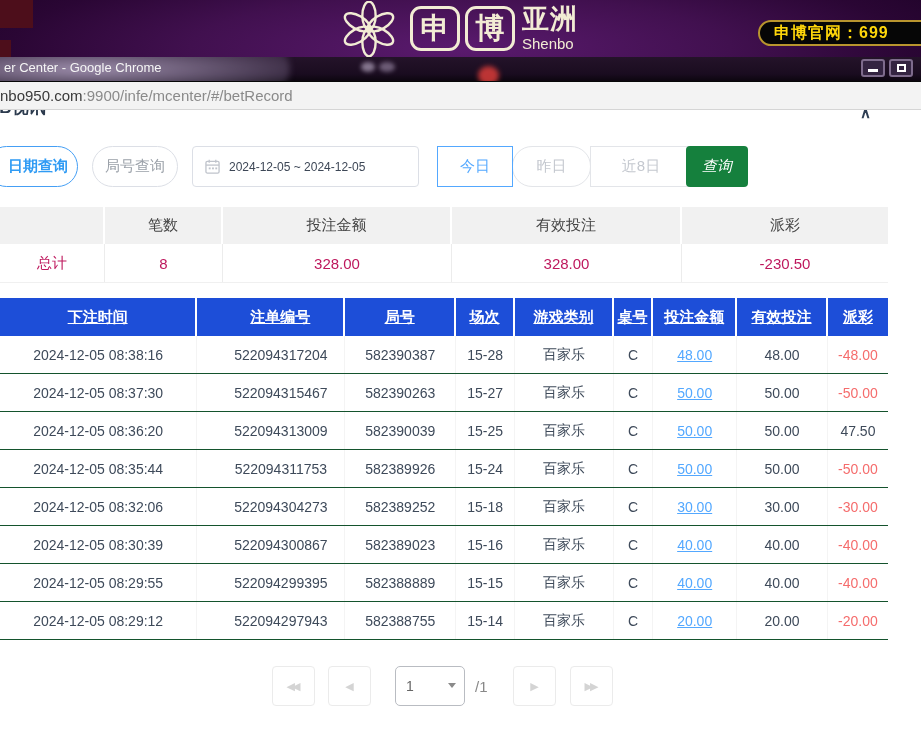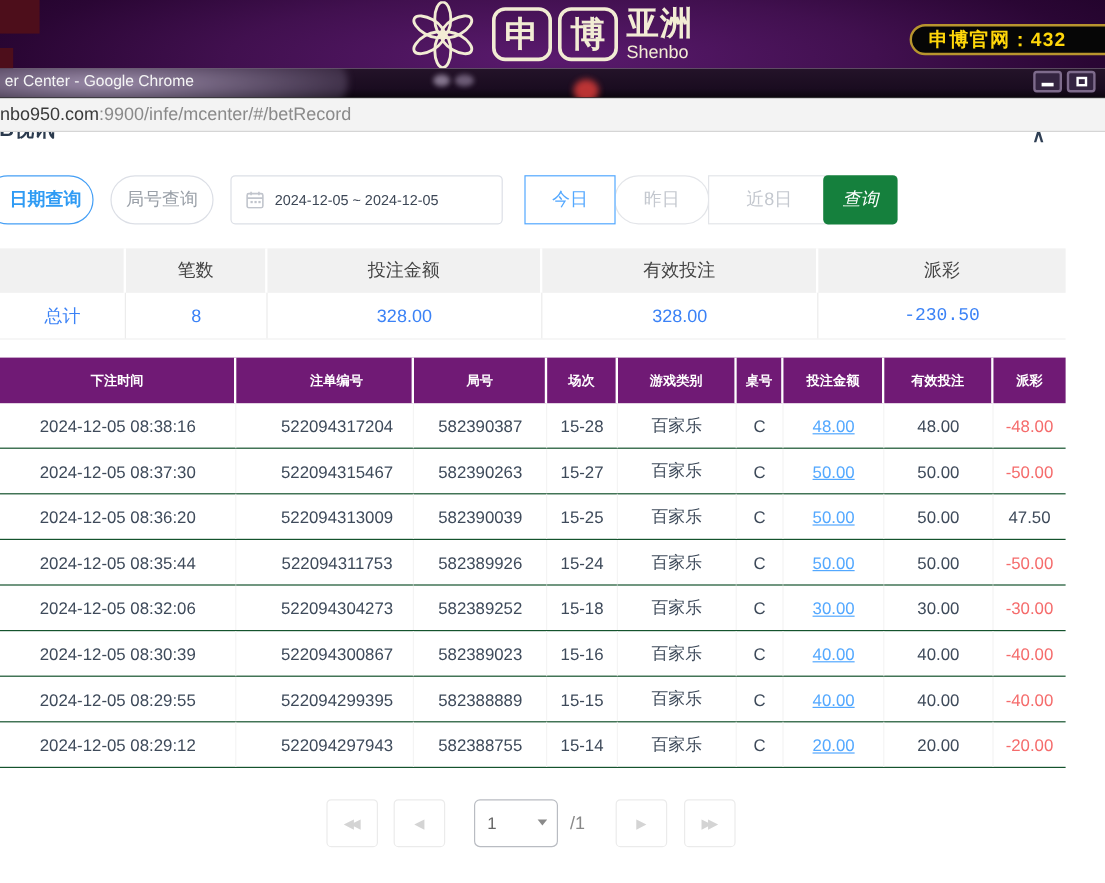--- a/index.html
+++ b/index.html
@@ -70,30 +70,30 @@
   .search-btn { position:absolute; left:686px; top:36px; width:62px; height:41px; background:#15803d;
     border:none; border-radius:4px; color:#fff; font-size:15px; display:flex; align-items:center; justify-content:center; cursor:pointer;font-style:italic; }
 
   
   .summary { position:absolute; left:0; top:97px; width:888px; }
   .sum-head { display:flex; height:37px; }
   .sum-head .sc { background:#f1f1f1; border-right:2px solid #fff; color:#444; font-size:15px;
     display:flex; align-items:center; justify-content:center; }
   .sum-head .sc:last-child { border-right:none; }
   .sum-row { display:flex; height:39px; border-bottom:1px solid #f0f0f0; }
-  .sum-row .sc { border-right:1px solid #ececec; color:#3b82f6; font-size:15px;
+  .sum-row .sc { border-right:1px solid #ececec; color:#be185d; font-size:15px;
     display:flex; align-items:center; justify-content:center; }
-  .sum-row .sc:last-child { border-right:none;font-family:Liberation Mono, monospace; }
+  .sum-row .sc:last-child { border-right:none; }
   .s0{width:105px;} .s1{width:118px;} .s2{width:229px;} .s3{width:230px;} .s4{width:206px;}
 
   
   .tbl { position:absolute; left:0; top:188px; width:888px; }
   .thead { display:flex; height:38px; }
-  .th { background:#701a75; border-right:2px solid #fff; color:#fff; font-size:11px; font-weight:bold;
-    display:flex; align-items:center; justify-content:center; }
+  .th { background:#1d4ed8; border-right:2px solid #fff; color:#fff; font-size:15px; font-weight:bold;
+    display:flex; align-items:center; justify-content:center;text-decoration:underline; }
   .th:last-child { border-right:none; }
   .tr { display:flex; height:38px; border-bottom:1px solid #14532d;justify-content:center; }
   .td { border-right:1px solid #f4f4f4; color:#3e4a5a; font-size:14px;
     display:flex; align-items:center; justify-content:center; }
   .td:last-child { border-right:none; }
   .w0{width:200px;} .w1{width:150px;padding-left:20px;} .w2{width:112px;} .w3{width:60px;} .w4{width:100px;}
   .w5{width:40px;} .w6{width:85px;} .w7{width:92px;} .w8{width:61px;}
   .amt-link { color:#53a8ff; text-decoration:underline; cursor:pointer; }
   .neg { color:#f56c6c; }
 
@@ -149,21 +149,21 @@
         </div>
       <div class="logo-box">
           <span>博</span>
         </div>
       <div class="logo-right">
         <div class="logo-region">亚洲</div>
         <div class="logo-sub">Shenbo</div>
       </div>
     </div>
     <div class="official-badge">
-      <span>申博官网：432</span>
+      <span>申博官网：699</span>
     </div>
     <div class="red-patch-1"></div>
     <div class="red-patch-2"></div>
   </div>
 
   <div class="titlebar">
     <div class="title-blob"></div>
     <div class="window-title">er Center - Google Chrome</div>
     <div class="smudge-a"></div>
     <div class="smudge-b"></div>

